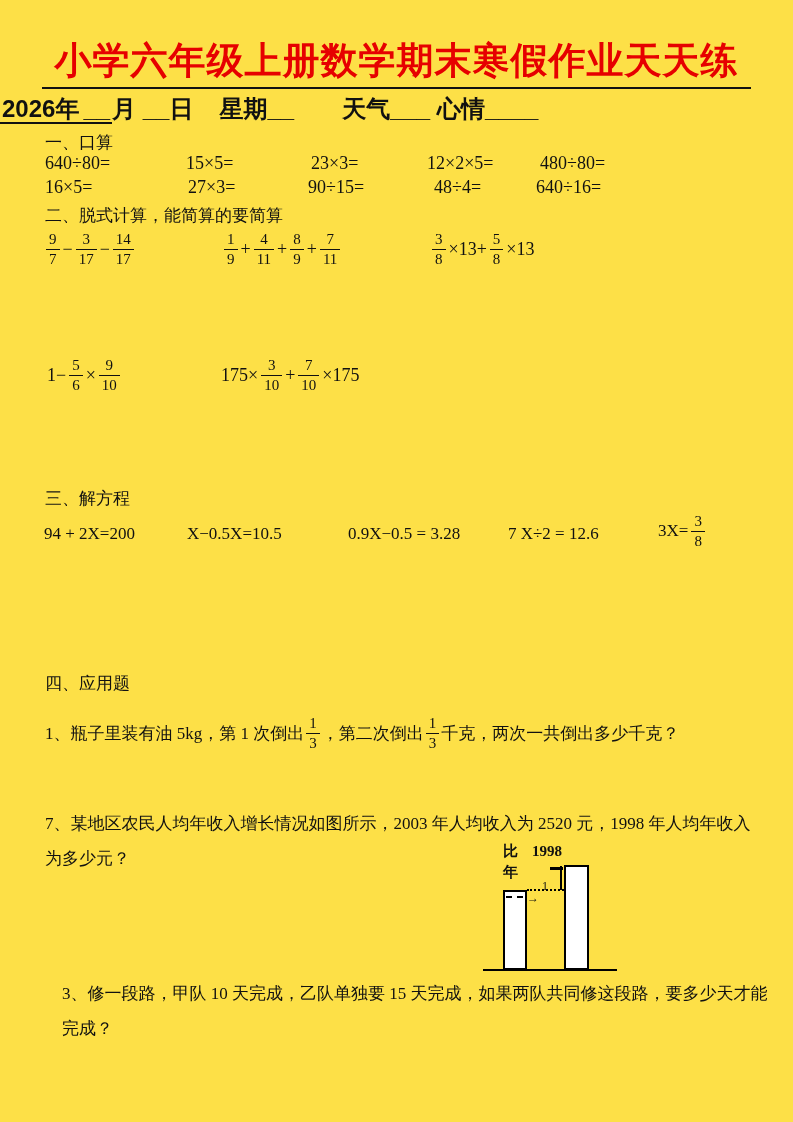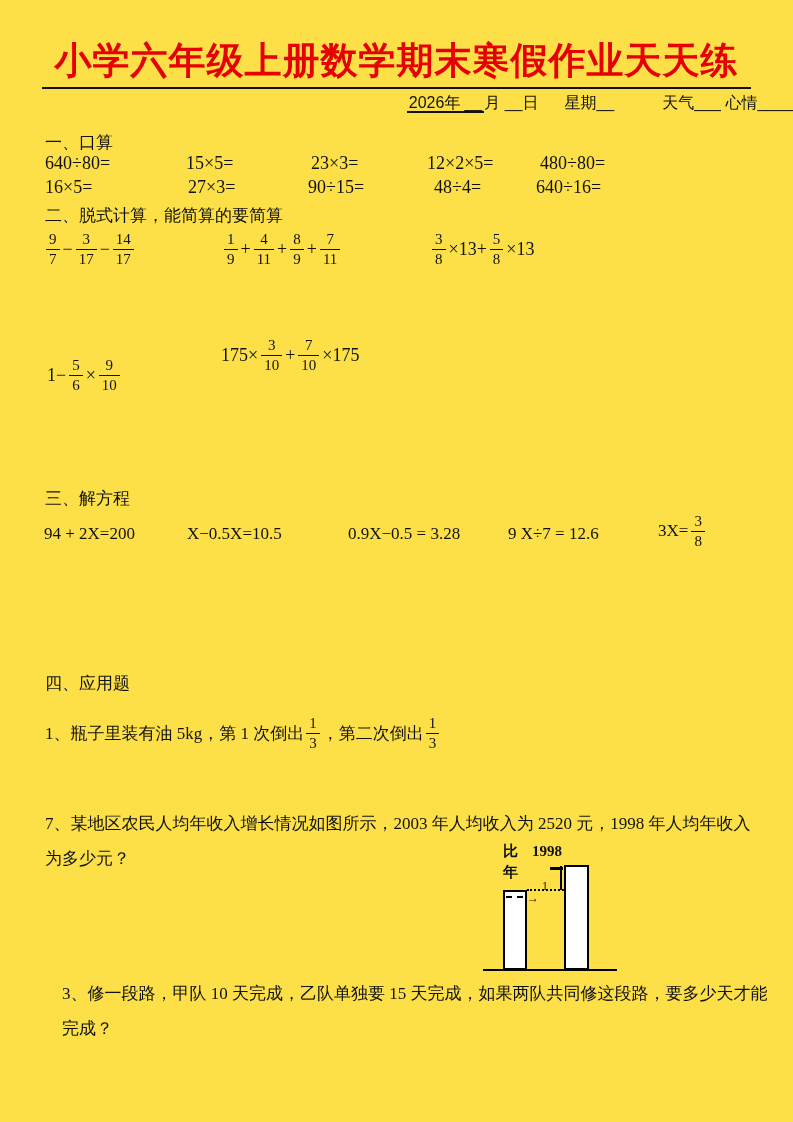--- a/index.html
+++ b/index.html
@@ -10,23 +10,23 @@
   }
   .abs{position:absolute;}
   
   .title{
     left:0;right:0;top:36px;text-align:center;
     font-family:"Liberation Sans","DejaVu Sans",sans-serif;
     font-weight:bold;font-size:37px;color:#e60000;letter-spacing:1px;white-space:nowrap;
   }
   .title-rule{left:42px;right:42px;top:87px;border-top:2px solid #111;height:0;}
   .dateline{
-    left:0;right:0;top:93px;text-align:right;white-space:nowrap;
+    left:0;right:0;top:93px;text-align:left;white-space:nowrap;
     font-family:"Liberation Sans","DejaVu Sans",sans-serif;
-    font-weight:normal;font-size:16px;color:#111;
+    font-weight:bold;font-size:24px;color:#111;
   }
   .dateline .year{border-bottom:2px solid #111;padding:0 2px;}
   .dateline .blank{letter-spacing:0;}
   .dateline .gap{display:inline-block;width:26px;}
   .dateline .gap-lg{display:inline-block;width:48px;}
   
   .heading{font-size:17px;color:#111;white-space:nowrap;}
   
   .oral{font-size:18px;white-space:nowrap;}
   
@@ -133,59 +133,60 @@
       <span class="frac">
         <span class="fn">5</span>
         <span class="fd">6</span>
       </span>
       <span class="etx">×</span>
       <span class="frac">
         <span class="fn">9</span>
         <span class="fd">10</span>
       </span>
     </div>
-  <div class="abs expr" style="left:220px;top:336px;justify-content:center;">
+  <div class="abs expr" style="left:220px;top:356px;justify-content:center;">
       <span class="etx">175×</span>
       <span class="frac">
         <span class="fn">3</span>
         <span class="fd">10</span>
       </span>
       <span class="etx">+</span>
       <span class="frac">
         <span class="fn">7</span>
         <span class="fd">10</span>
       </span>
       <span class="etx">×175</span>
     </div>
 
   <div class="abs heading" style="left:45px;top:487px;">三、解方程</div>
   <span class="abs equation" style="left:44px;top:524px;text-align:right;">94 + 2X=200</span>
   <span class="abs equation" style="left:187px;top:524px;">X−0.5X=10.5</span>
   <span class="abs equation" style="left:348px;top:524px;">0.9X−0.5 = 3.28</span>
-  <span class="abs equation" style="left:508px;top:524px;">9 X÷7 = 12.6</span>
+  <span class="abs equation" style="left:508px;top:524px;">7 X÷2 = 12.6</span>
   <div class="abs expr" style="left:657px;top:512px;font-size:17px;">
       <span class="etx">3X=</span>
       <span class="frac">
         <span class="fn">3</span>
         <span class="fd">8</span>
       </span>
     </div>
 
   <div class="abs heading" style="left:45px;top:672px;">四、应用题</div>
   <div class="abs q1line" style="left:45px;top:714px;">
       <span class="etx">1、瓶子里装有油 5kg，第 1 次倒出</span>
       <span class="frac">
         <span class="fn">1</span>
         <span class="fd">3</span>
       </span>
       <span class="etx">，第二次倒出</span>
       <span class="frac">
         <span class="fn">1</span>
         <span class="fd">3</span>
       </span>
+      <span class="etx">千克，两次一共倒出多少千克？</span>
     </div>
   <div class="abs para" style="left:45px;top:806px;width:706px;">7、某地区农民人均年收入增长情况如图所示，2003 年人均收入为 2520 元，1998 年人均年收入为多少元？</div>
 
   <div class="abs figure" style="left:480px;top:840px;">
     <span class="flabel" style="left:23px;top:2px;">比</span>
     <span class="fnum" style="left:52px;top:3px;">1998</span>
     <span class="flabel" style="left:23px;top:23px;">年</span>
 
     <div class="bar" style="left:23px;top:50px;width:24px;height:80px;"></div>
     <div class="bar" style="left:84px;top:25px;width:25px;height:105px;"></div>

